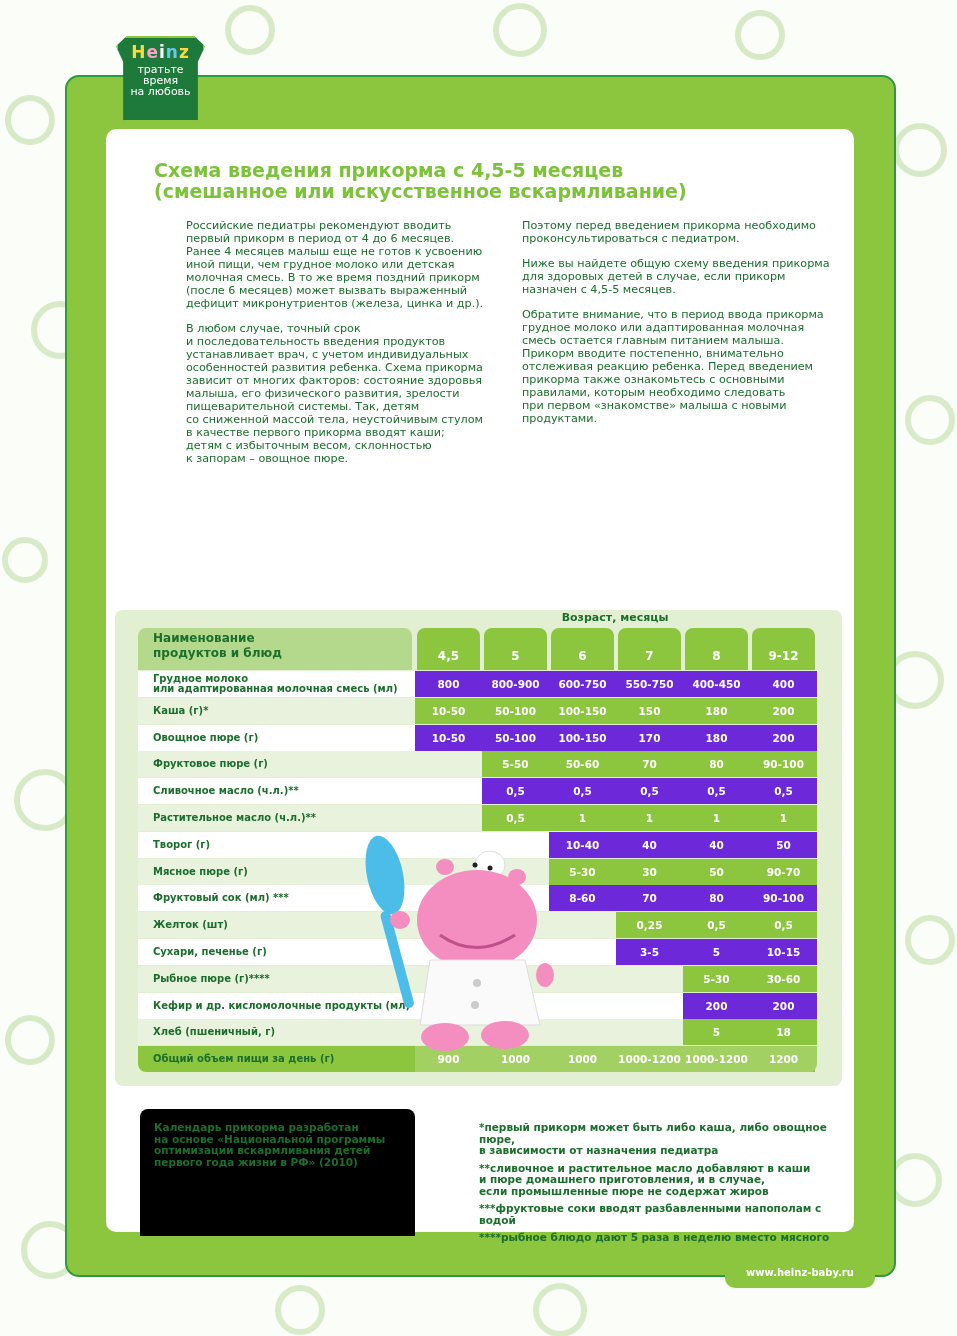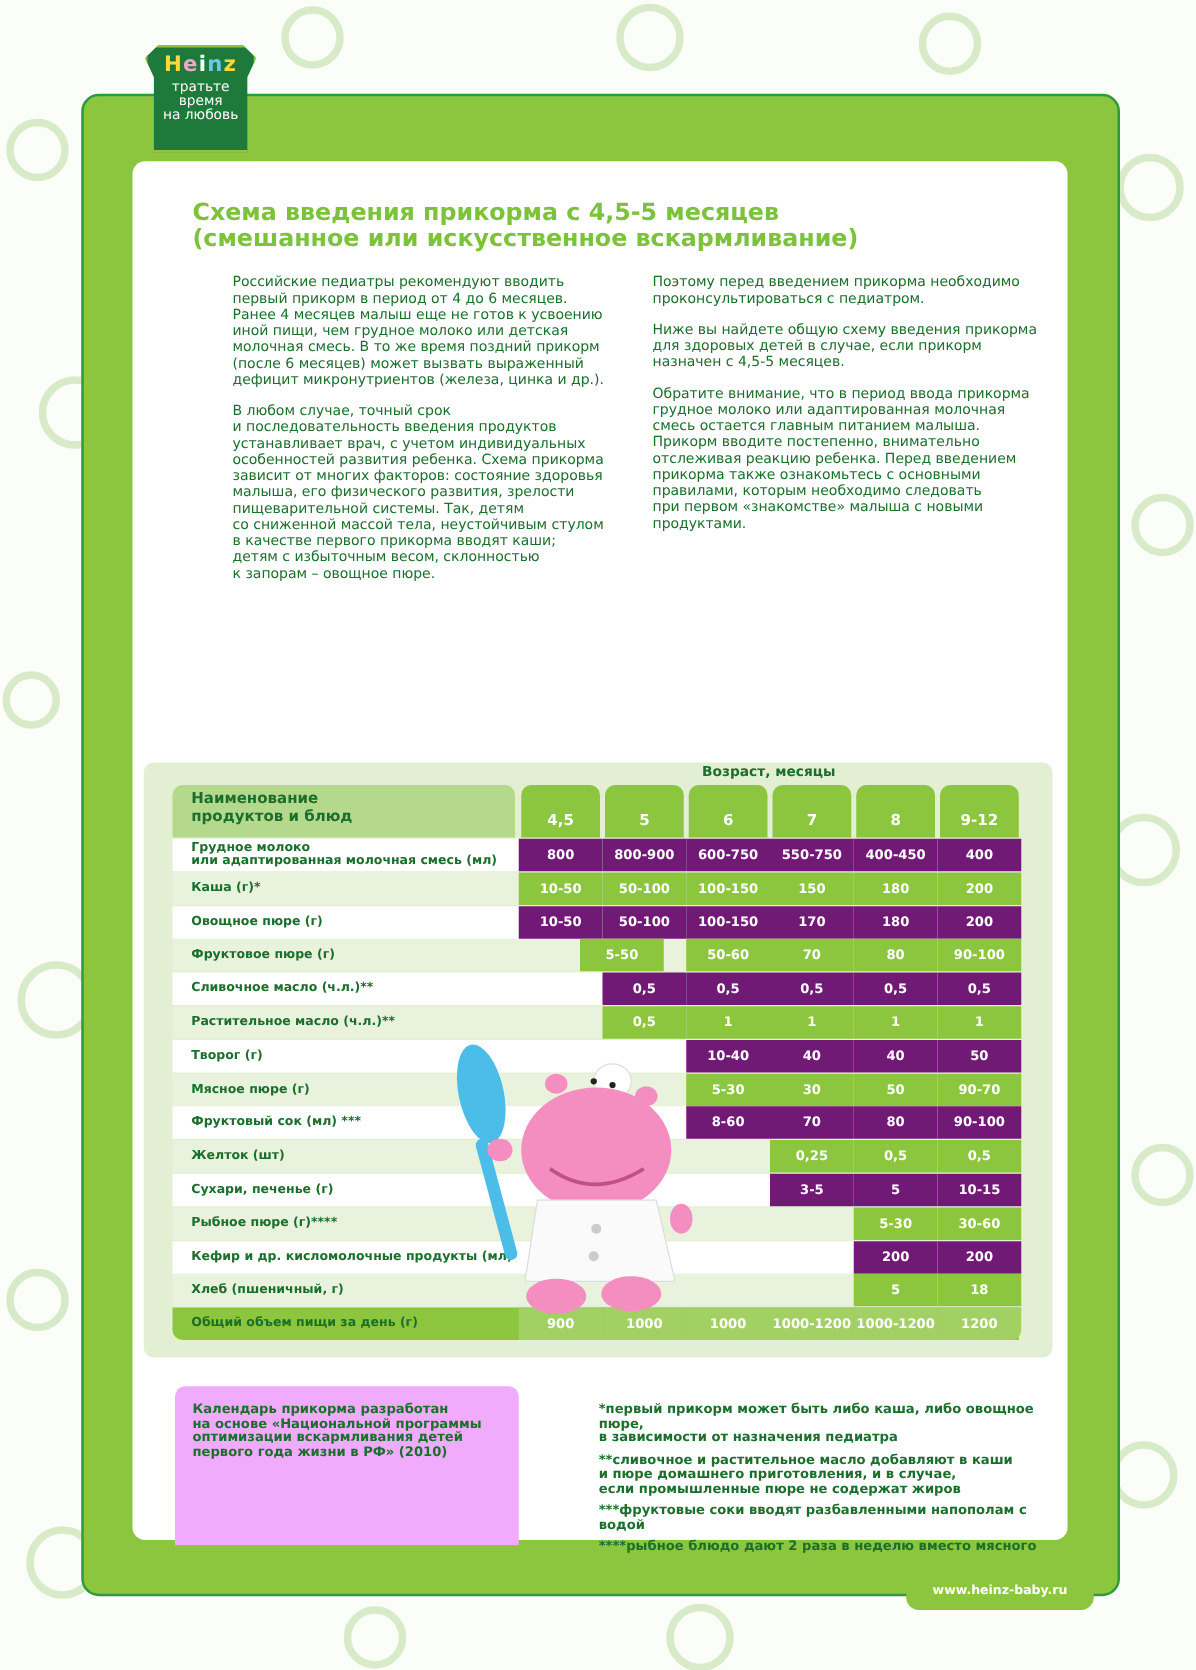--- a/index.html
+++ b/index.html
@@ -69,30 +69,30 @@
     color:#1b6e2c; font-size:10px; font-weight:bold; padding-left:15px; box-sizing:border-box;
     display:flex; align-items:center; line-height:10px;
   }
   .row-label.odd { background:#fff; }
   .row-label.even { background:#e8f2dc; }
   .row-label.total { background:#8cc63f; border-radius:0 0 0 8px; }
   .cell {
     position:absolute; height:26px; width:67px; z-index:4;
     color:#fff; font-size:10.5px; font-weight:bold; text-align:center; line-height:26px;
   }
-  .cell.light { background:#701a75; }
+  .cell.light { background:#6d28d9; }
   .cell.dark { background:#8cc63f; }
   .cell.tot { background:#a3d063; }
   .cell.tot-last { border-radius:0 0 8px 0; }
 
   .hippo { position:absolute; left:345px; top:825px; width:210px; height:230px; z-index:5; }
 
   .note-box {
     position:absolute; left:140px; top:1109px; width:275px; height:127px;
-    background:#f0abfc; border-radius:8px 8px 0 0; z-index:3;
+    background:#000000; border-radius:8px 8px 0 0; z-index:3;
     color:#1b6e2c; font-size:10.5px; font-weight:bold; line-height:11.5px;
     padding:13px 14px; box-sizing:border-box; white-space:pre-line;
   }
   .footnotes {
     position:absolute; left:479px; top:1122px; width:360px; z-index:3;
     color:#1b6e2c; font-size:10.5px; font-weight:bold; line-height:11.5px;
   }
   .footnotes p { margin:0 0 6px 0; white-space:pre-line; }
 
   .url-tab {
@@ -205,21 +205,21 @@
     <div class="cell dark" style="top: 697.8px; left: 683px;">180</div>
     <div class="cell dark" style="top: 697.8px; left: 750px;">200</div>
     <div class="row-label odd" style="top: 724.6px; white-space: pre-line;">Овощное пюре (г)</div>
     <div class="cell light" style="top: 724.6px; left: 415px;">10-50</div>
     <div class="cell light" style="top: 724.6px; left: 482px;">50-100</div>
     <div class="cell light" style="top: 724.6px; left: 549px;">100-150</div>
     <div class="cell light" style="top: 724.6px; left: 616px;">170</div>
     <div class="cell light" style="top: 724.6px; left: 683px;">180</div>
     <div class="cell light" style="top: 724.6px; left: 750px;">200</div>
     <div class="row-label even" style="top: 751.4px; white-space: pre-line;">Фруктовое пюре (г)</div>
-    <div class="cell dark" style="top: 751.4px; left: 464px;">5-50</div>
+    <div class="cell dark" style="top: 751.4px; left: 482px;">5-50</div>
     <div class="cell dark" style="top: 751.4px; left: 549px;">50-60</div>
     <div class="cell dark" style="top: 751.4px; left: 616px;">70</div>
     <div class="cell dark" style="top: 751.4px; left: 683px;">80</div>
     <div class="cell dark" style="top: 751.4px; left: 750px;">90-100</div>
     <div class="row-label odd" style="top: 778.2px; white-space: pre-line;">Сливочное масло (ч.л.)**</div>
     <div class="cell light" style="top: 778.2px; left: 482px;">0,5</div>
     <div class="cell light" style="top: 778.2px; left: 549px;">0,5</div>
     <div class="cell light" style="top: 778.2px; left: 616px;">0,5</div>
     <div class="cell light" style="top: 778.2px; left: 683px;">0,5</div>
     <div class="cell light" style="top: 778.2px; left: 750px;">0,5</div>
@@ -293,16 +293,16 @@
 на основе «Национальной программы
 оптимизации вскармливания детей
 первого года жизни в РФ» (2010)</div>
 <div class="footnotes">
   <p>*первый прикорм может быть либо каша, либо овощное пюре,
 в зависимости от назначения педиатра</p>
   <p>**сливочное и растительное масло добавляют в каши
 и пюре домашнего приготовления, и в случае,
 если промышленные пюре не содержат жиров</p>
   <p>***фруктовые соки вводят разбавленными напополам с водой</p>
-  <p>****рыбное блюдо дают 2 раза в неделю вместо мясного</p>
+  <p>****рыбное блюдо дают 5 раза в неделю вместо мясного</p>
 </div>
 
 <div class="url-tab">www.heinz-baby.ru</div>
 
 </body></html>

